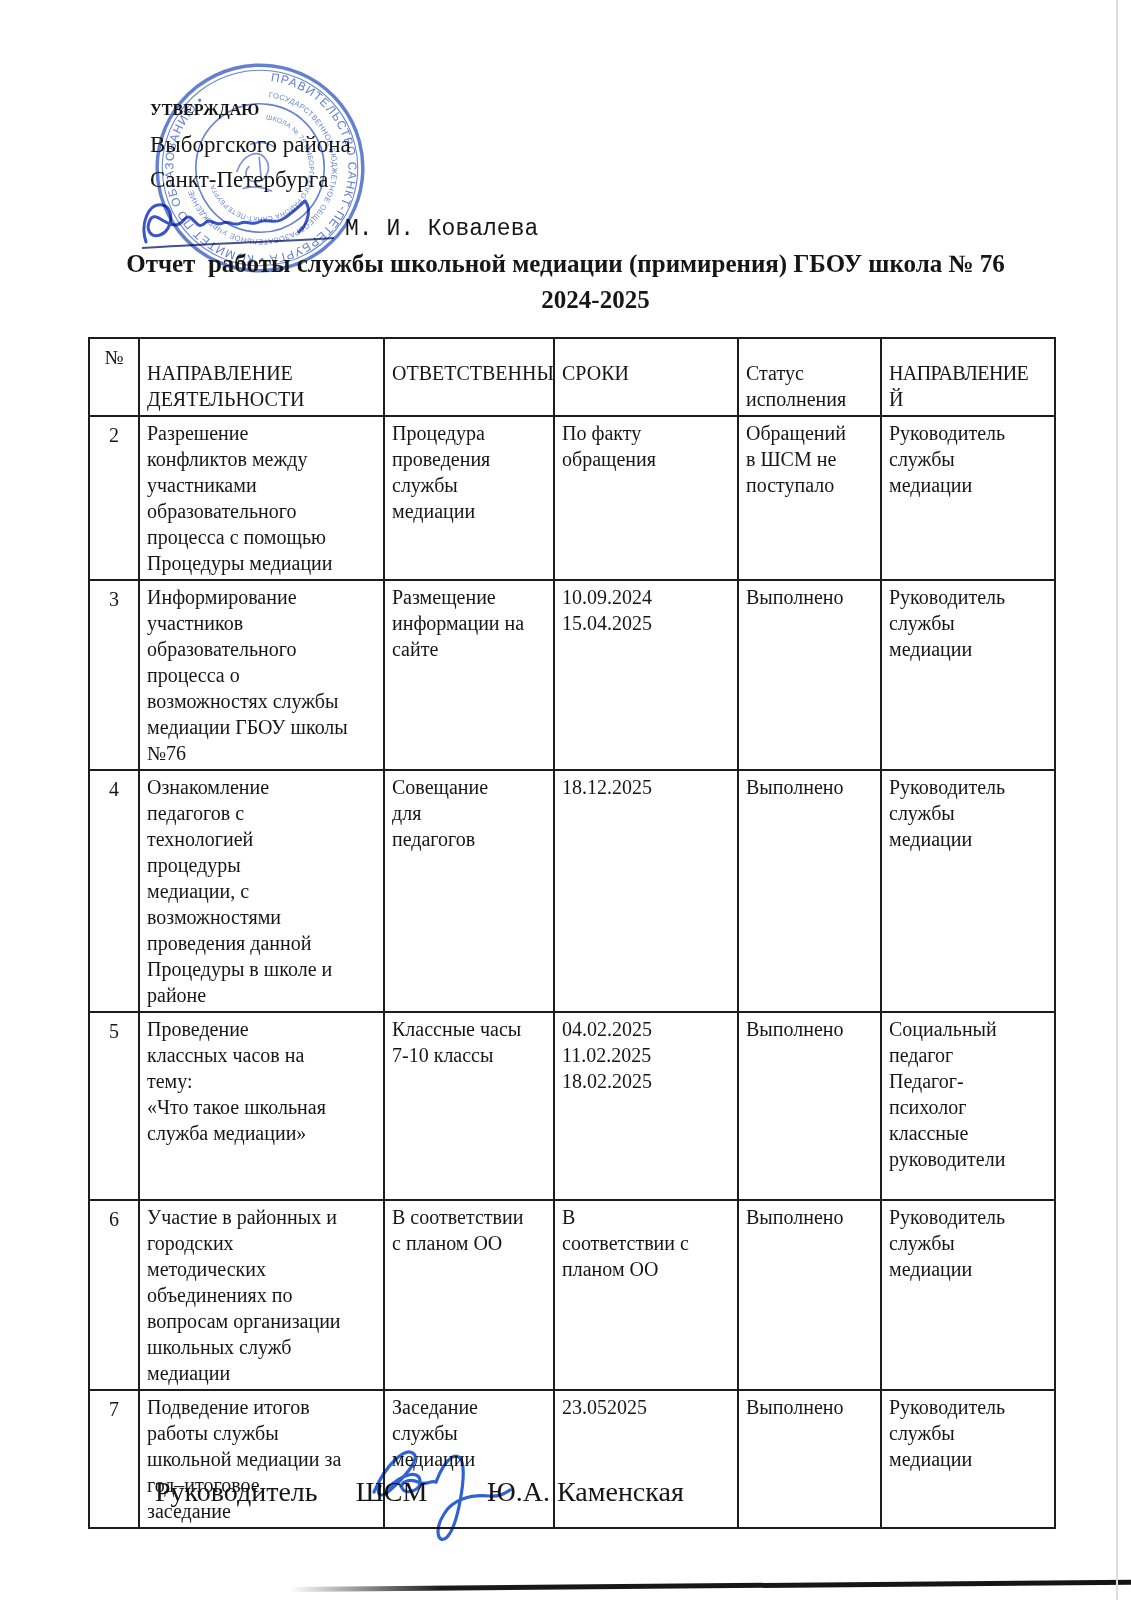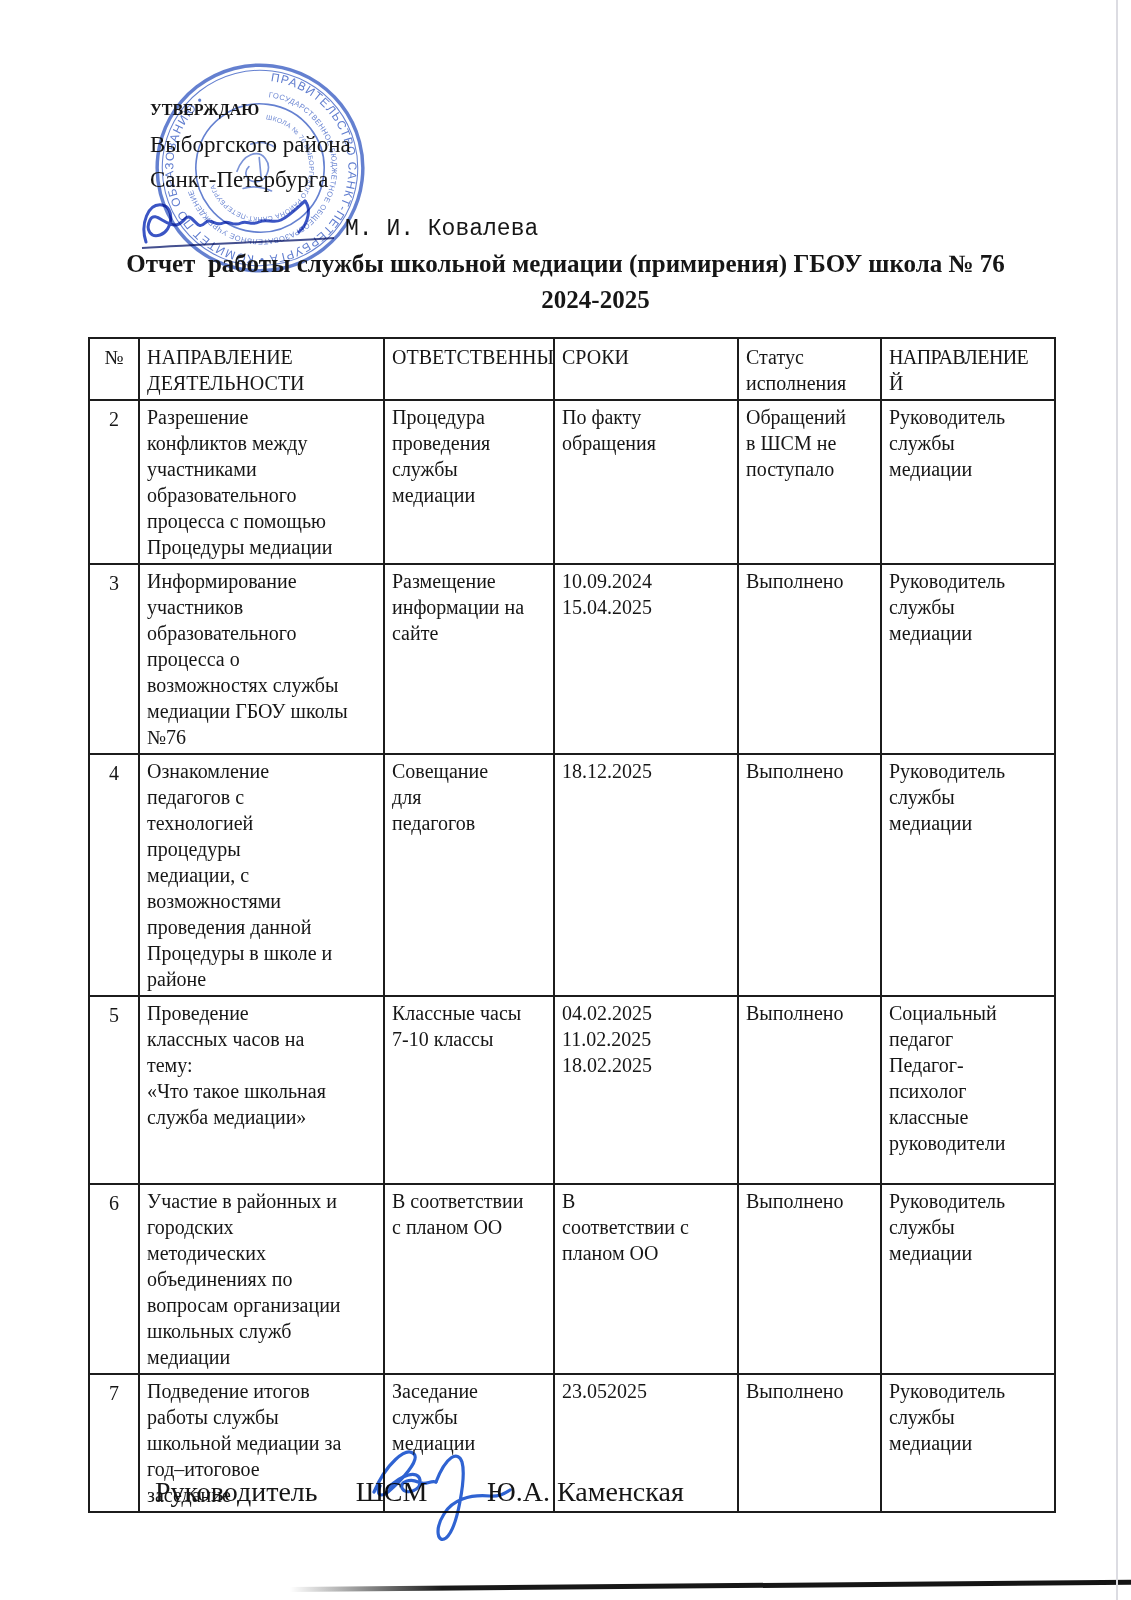--- a/index.html
+++ b/index.html
@@ -29,21 +29,21 @@
   table.report{
     position:absolute;left:88px;top:337px;width:966px;
     border-collapse:collapse;table-layout:fixed;z-index:3;
   }
   table.report td,table.report th{
     border:2px solid #1c1c1c;vertical-align:top;text-align:left;
     font-weight:normal;font-size:20px;line-height:26px;
     padding:3px 7px;white-space:pre-line;overflow:visible;
   }
   table.report .num{text-align:center;padding-top:5px;}
-  table.report th{padding-top:5px;}
+  table.report th{padding-top:21px;}
   th.tight{letter-spacing:-0.6px;}
   td.pad-top{padding-top:20px;}
   
   .footer-line{position:absolute;left:155px;top:1476px;font-size:28px;z-index:3;}
   .footer-line .org{margin-left:38px;}
   .footer-name{position:absolute;left:487px;top:1476px;font-size:28px;z-index:3;}
   
   .scan-bottom-line{
     position:absolute;left:290px;top:1587px;width:845px;height:5px;
     background:linear-gradient(to right, rgba(25,25,25,0), rgba(25,25,25,1) 18%, #141414);

